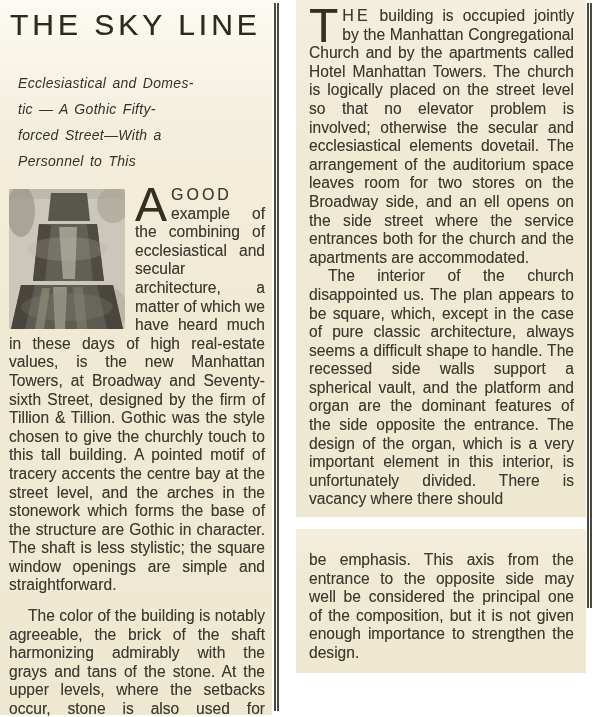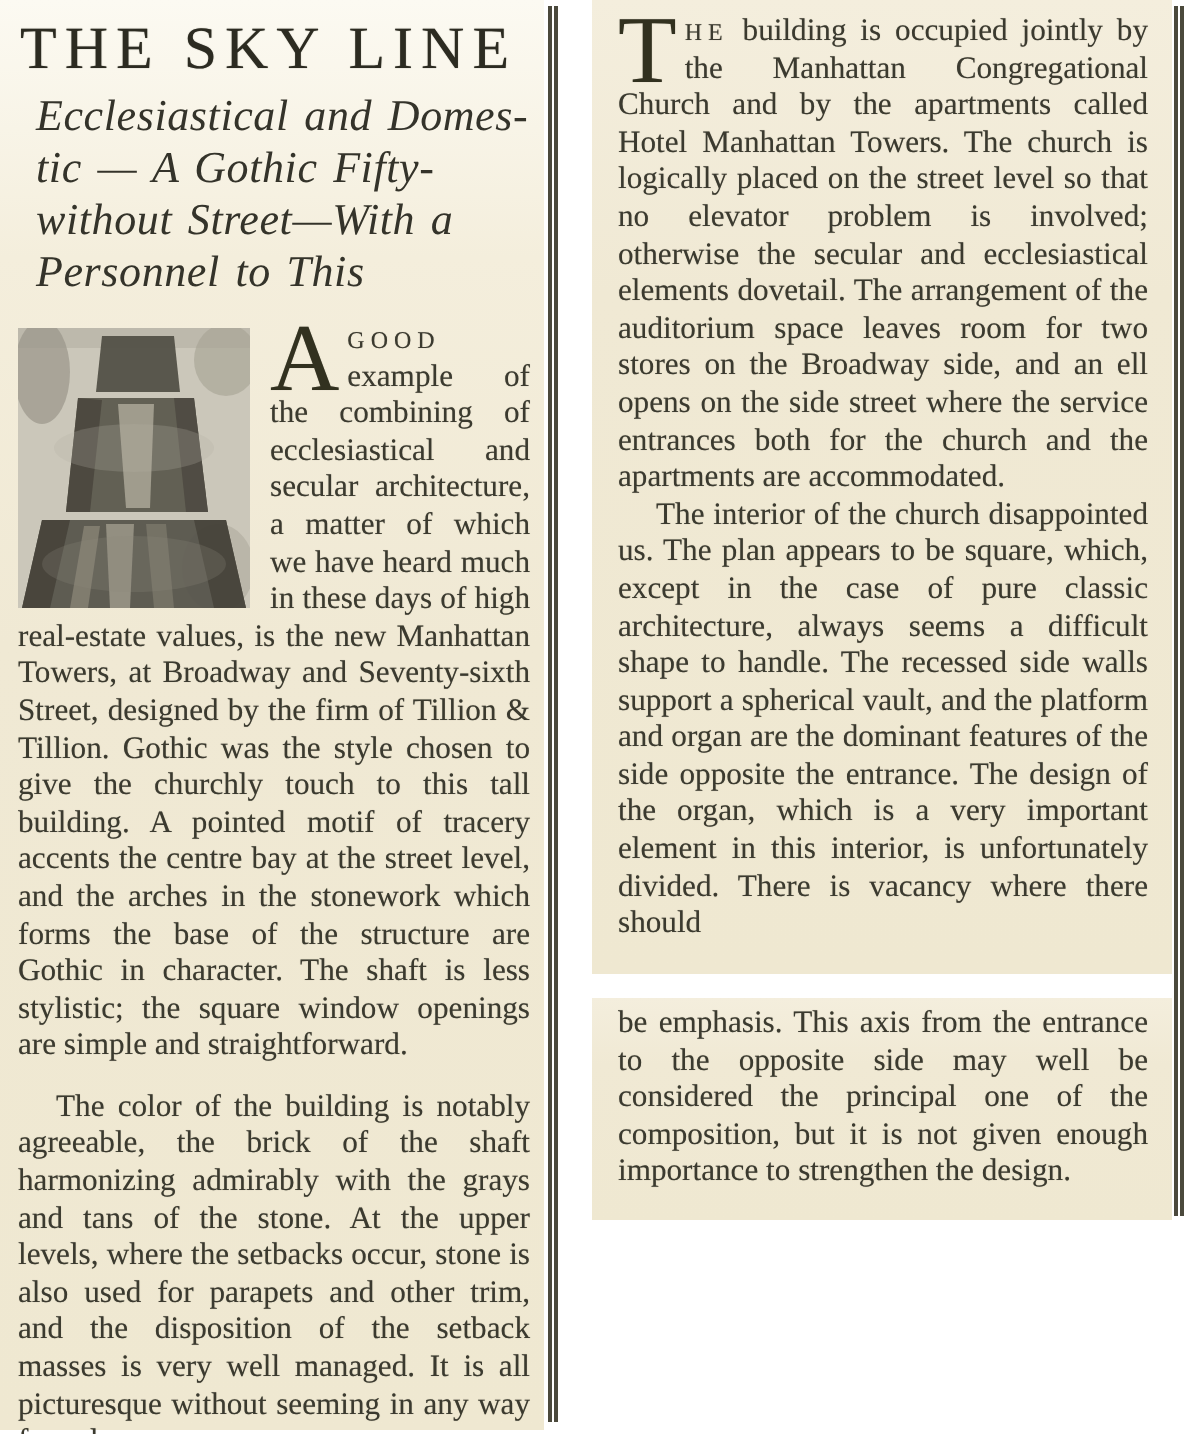--- a/index.html
+++ b/index.html
@@ -1,21 +1,21 @@
 <!DOCTYPE html>
 <html><head>
 <meta charset="utf-8">
 <style>
   * { margin:0; padding:0; box-sizing:border-box; }
   html,body { background:#ffffff; }
   .page {
     position:relative;
     width:602px; height:717px;
     background:#ffffff;
-    font-family:Liberation Serif, serif;
+    font-family:Liberation Sans, sans-serif;
     overflow:hidden;
   }
   
   .col-left {
     position:absolute; left:0; top:0;
     width:272px; height:715px;
     background:linear-gradient(180deg,#fcfaf2 0%,#f4eedc 18%,#f0e9d4 45%,#efe8d1 100%);
     padding:6px 7px 0 9px;
   }
   .rule-v {
@@ -27,23 +27,23 @@
   .rule-right { left:587px; top:3px;  height:605px; }
   .title {
     font-size:30px; font-weight:500;
     letter-spacing:4px;
     color:#2c2b21;
     white-space:nowrap;
     margin:2px 0 0 1px;
     text-shadow:0 0 .5px rgba(44,43,33,.6);
   }
   .subtitle {
-    margin:3px 0 0 9px;
+    margin:28px 0 0 9px;
     font-style:italic;
-    font-size:22px; line-height:26px;
+    font-size:14px; line-height:26px;
     color:#34332a;
     letter-spacing:.3px;
     word-spacing:2px;
   }
   .body-text {
     font-size:15.6px; line-height:18.6px;
     text-align:justify;
     color:#3b3a2f;
     text-shadow:0 0 .4px rgba(59,58,47,.45);
   }
@@ -55,51 +55,51 @@
     background:#ccc8bc;
     display:block;
   }
   .photo svg { display:block; width:100%; height:100%; }
   .dropcap {
     float:left;
     font-size:48px; line-height:36px;
     padding:1px 4px 0 0;
     color:#32311f;
   }
-  .lead { letter-spacing:3px; font-size:12px; }
+  .lead { letter-spacing:3px; font-size:16px; }
   .indent { text-indent:19px; }
   
   .col-right {
     position:absolute; left:296px; top:0;
     width:290px;
   }
   .block {
     background:linear-gradient(180deg,#f4eedd 0%,#f0e9d4 30%,#efe8d1 100%);
   }
   .block-1 {
     min-height:487px;
     padding:7px 12px 8px 13px;
   }
   .block-gap { height:12px; background:#ffffff; }
   .block-2 {
     min-height:111px;
-    padding:4px 12px 10px 13px;
+    padding:22px 12px 10px 13px;
   }
 </style>
 </head>
 <body>
 
 <div class="page">
 
   <div class="col-left">
     <h1 class="title">THE SKY LINE</h1>
     <div class="subtitle">
       <div>Ecclesiastical and Domes-</div>
       <div>tic — A Gothic Fifty-</div>
-      <div>without Street—With a</div>
+      <div>forced Street—With a</div>
       <div>Personnel to This</div>
     </div>
     <p class="body-text">
       <span class="photo">
           <svg viewBox="0 0 116 140" preserveAspectRatio="none" aria-hidden="true">
         <rect x="0" y="0" width="116" height="140" fill="#cbc7ba"></rect>
         <rect x="0" y="0" width="116" height="10" fill="#bdb9ac"></rect>
         <ellipse cx="12" cy="22" rx="14" ry="26" fill="#9a968a" opacity="0.7"></ellipse>
         <ellipse cx="104" cy="16" rx="16" ry="18" fill="#a5a193" opacity="0.6"></ellipse>
         <ellipse cx="100" cy="120" rx="18" ry="22" fill="#aaa698" opacity="0.5"></ellipse>

